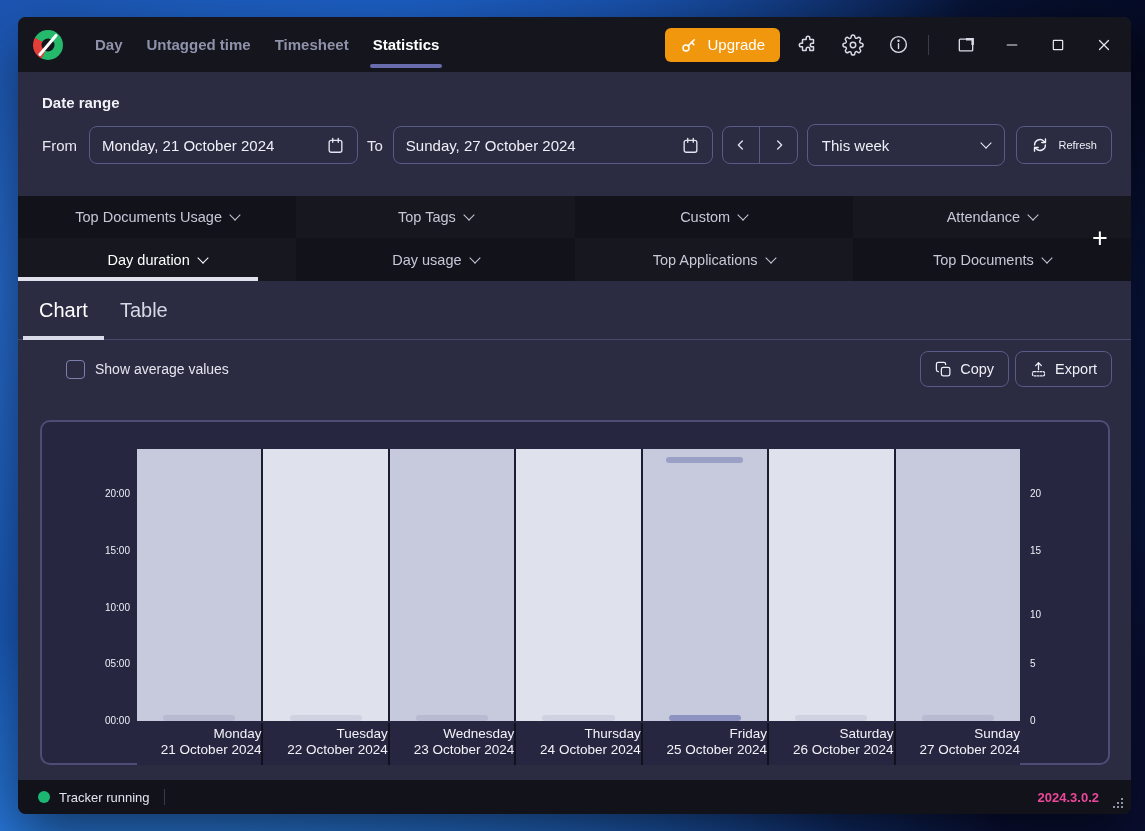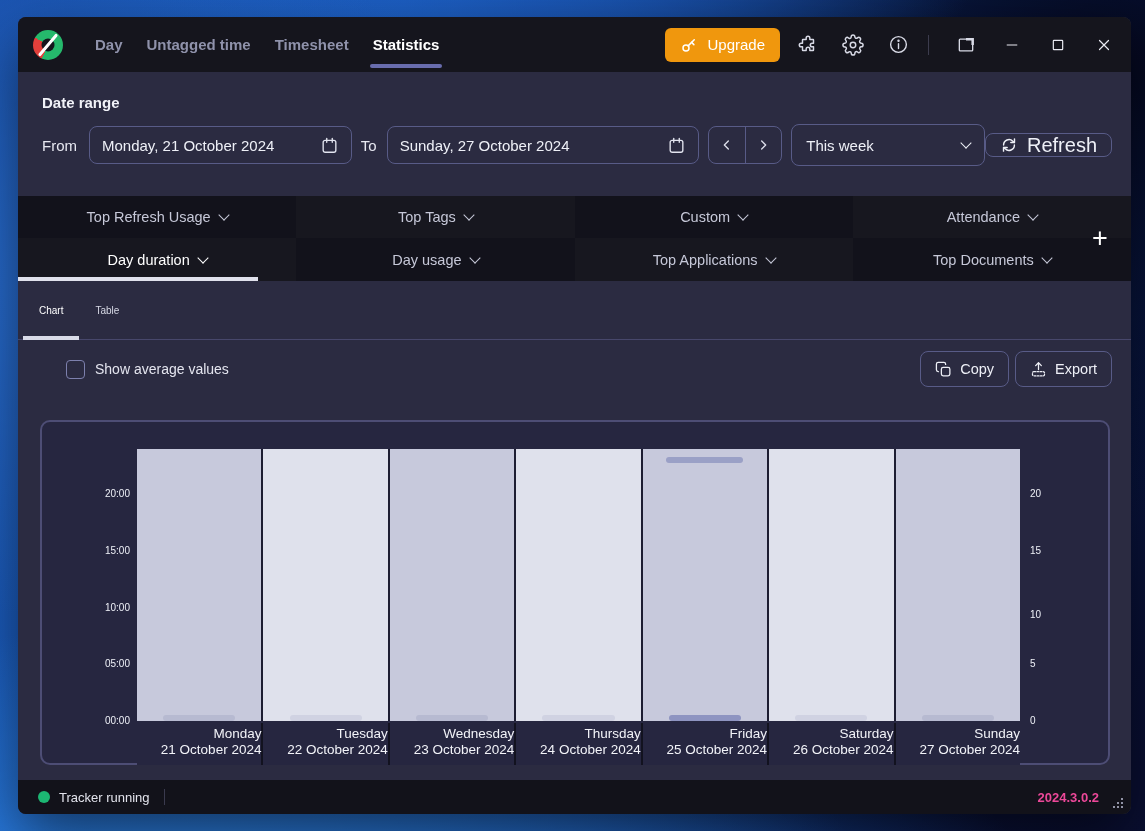--- a/index.html
+++ b/index.html
@@ -55,37 +55,37 @@
           padding:0 12px; color:#eef0f7; font-size:15px; }
   .field .cal { margin-left:auto; color:#e3e5f0; }
   .f-from { width:269px; }
   .f-to { width:320px; }
   .nav-group { width:76px; height:38px; border:1px solid #585b87; border-radius:8px; display:flex; margin:0 9px; }
   .ng-btn { flex:1; display:flex; align-items:center; justify-content:center; color:#dfe1ec; }
   .ng-btn:first-child { border-right:1px solid #585b87; }
   .preset { width:198px; height:42px; border:1px solid #585b87; border-radius:8px; display:flex;
           align-items:center; padding:0 14px; font-size:15px; color:#eef0f7; }
   .preset .chev { margin-left:auto; }
-  .refresh-btn { margin-left:auto; height:24px; padding:0 14px; border:1px solid #585b87; border-radius:8px;
-          display:flex; align-items:center; gap:9px; color:#eef0f7; font-size:20px; }
+  .refresh-btn { margin-left:auto; height:38px; padding:0 14px; border:1px solid #585b87; border-radius:8px;
+          display:flex; align-items:center; gap:9px; color:#eef0f7; font-size:11px; }
   .chev { width:8px; height:8px; border-right:1.6px solid currentColor; border-bottom:1.6px solid currentColor;
           transform:rotate(45deg); margin-top:-4px; display:inline-block; flex:0 0 auto; }
   
   .strip { flex:0 0 85px; background:#12121b; position:relative; display:grid;
           grid-template-columns:repeat(4,1fr); grid-template-rows:42px 43px; }
   .stat-tab { display:flex; align-items:center; justify-content:center; gap:9px; font-size:14.5px; color:#c6c8d8; }
   .stat-tab.alt { background:#17171f; }
   .stat-tab.active { color:#ffffff; }
   .strip-underline { position:absolute; left:0; bottom:0; width:240px; height:4px; background:#e0e1ec; }
   .add-btn { position:absolute; right:16px; top:50%; transform:translateY(-50%); width:30px; height:30px;
           display:flex; align-items:center; justify-content:center; color:#fff; font-size:27px; font-weight:300; }
   
   .view-tabs { flex:0 0 59px; background:#2b2b41; border-bottom:1px solid #47476b; display:flex;
           padding-left:5px; }
-  .view-tab { position:relative; padding:0 16px; display:flex; align-items:center; font-size:10px; color:#d6d8e4; }
+  .view-tab { position:relative; padding:0 16px; display:flex; align-items:center; font-size:20px; color:#d6d8e4; }
   .view-tab.active { color:#fff; }
   .view-tab.active::after { content:""; position:absolute; left:0; right:0; bottom:-1px; height:4px; background:#d9dbe8; }
   
   .chart-toolbar { flex:0 0 58px; background:#2b2b41; display:flex; align-items:center; padding:0 19px 0 48px; }
   .checkbox { width:19px; height:19px; border:1.5px solid #7d80ad; border-radius:4px; }
   .cb-label { margin-left:10px; font-size:14px; color:#e4e5ef; }
   .tool-btn { height:36px; border:1px solid #585b87; border-radius:8px; display:flex; align-items:center;
           gap:8px; padding:0 14px; color:#eef0f7; font-size:14.5px; }
   .copy-btn { margin-left:auto; }
   .export-btn { margin-left:6px; }
@@ -233,21 +233,21 @@
               <polyline points="4.7 20.2 4.7 15.3 9.6 15.3"></polyline>
             </svg>
         </span>
         <span>Refresh</span>
       </div>
     </div>
   </div>
 
   <div class="strip">
       <div class="stat-tab">
-        <span>Top Refresh Usage</span>
+        <span>Top Documents Usage</span>
         <div class="chev"></div>
       </div>
       <div class="stat-tab alt">
         <span>Top Tags</span>
         <div class="chev"></div>
       </div>
       <div class="stat-tab">
         <span>Custom</span>
         <div class="chev"></div>
       </div>

